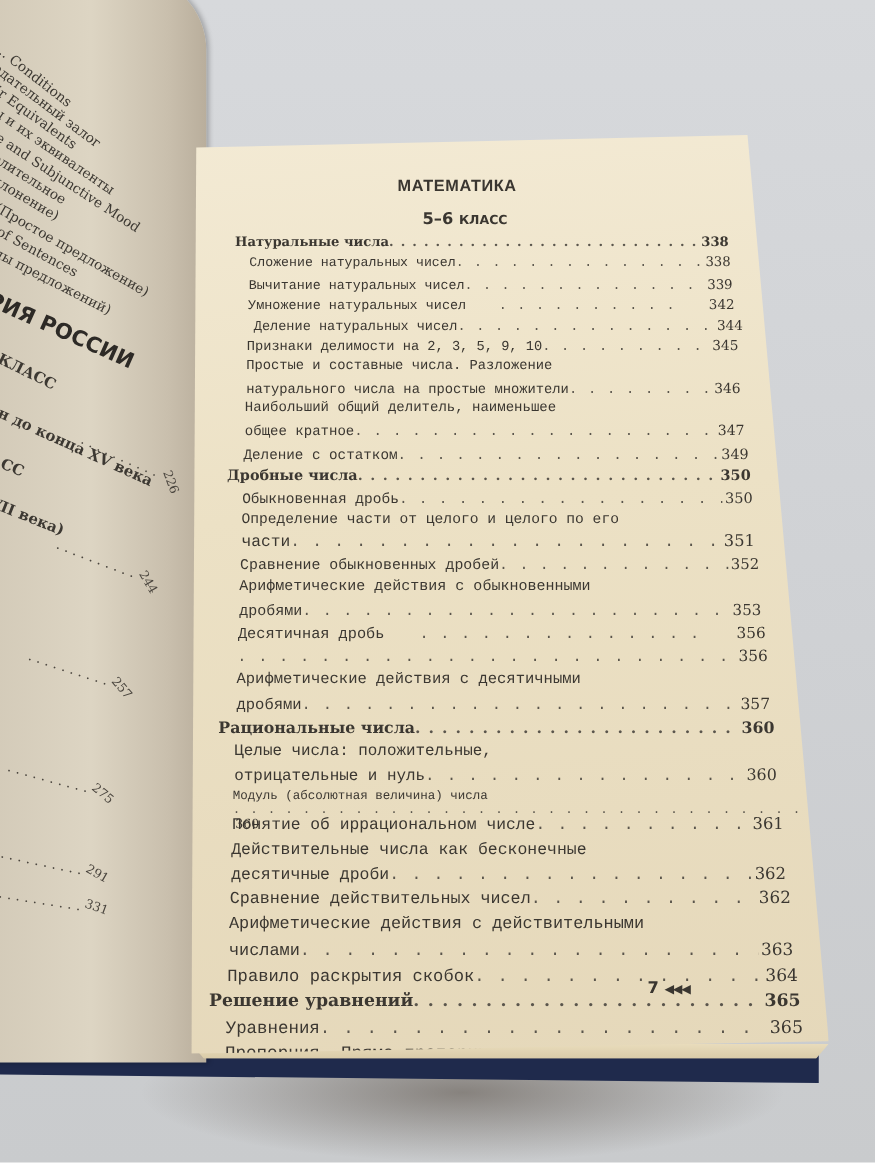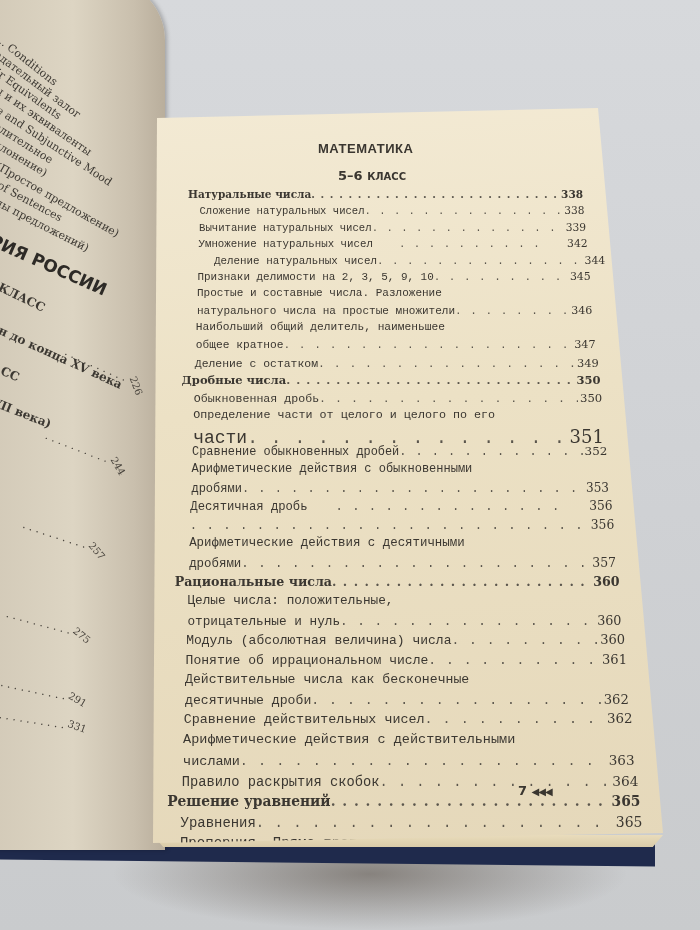--- a/index.html
+++ b/index.html
@@ -128,21 +128,21 @@
       <div class="toc-row" style="left: 45.9906px; width: 387.094px; top: 112.526px; font-size: 10.6795px;">
         <span class="t">Вычитание натуральных чисел</span>
         <span class="dots"></span>
         <span class="p">339</span>
       </div>
       <div class="toc-row" style="left: 45.48px; width: 389.164px; top: 128.978px; font-size: 10.7702px; gap: 26px;">
         <span class="t">Умножение натуральных чисел</span>
         <span class="dots"></span>
         <span class="p">342</span>
       </div>
-      <div class="toc-row" style="left: 61px; width: 391.251px; top: 145.558px; font-size: 10.8617px;">
+      <div class="toc-row" style="left: 50px; width: 391.251px; top: 145.558px; font-size: 10.8617px;">
         <span class="t">Деление натуральных чисел</span>
         <span class="dots"></span>
         <span class="p">344</span>
       </div>
       <div class="toc-row" style="left: 44.4469px; width: 393.354px; top: 162.267px; font-size: 10.9539px;">
         <span class="t">Признаки делимости на 2, 3, 5, 9, 10</span>
         <span class="dots"></span>
         <span class="p">345</span>
       </div>
       <div class="cont" style="left: 43.9243px; top: 179.105px; font-size: 11.0468px;">Простые и составные числа. Разложение</div>
@@ -166,21 +166,21 @@
         <span class="t">Дробные числа</span>
         <span class="dots"></span>
         <span class="p">350</span>
       </div>
       <div class="toc-row" style="left: 40.7111px; width: 408.505px; top: 282.642px; font-size: 11.618px;">
         <span class="t">Обыкновенная дробь</span>
         <span class="dots"></span>
         <span class="p">350</span>
       </div>
       <div class="cont" style="left: 40.1595px; top: 300.415px; font-size: 11.7161px;">Определение части от целого и целого по его</div>
-      <div class="toc-row" style="left: 40.1595px; width: 410.742px; top: 318.325px; font-size: 18px;">
+      <div class="toc-row" style="left: 40.1595px; width: 410.742px; top: 318.325px; font-size: 13px;">
         <span class="t">части</span>
         <span class="dots"></span>
         <span class="p">351</span>
       </div>
       <div class="toc-row" style="left: 39.0479px; width: 415.25px; top: 336.235px; font-size: 11.9137px;">
         <span class="t">Сравнение обыкновенных дробей</span>
         <span class="dots"></span>
         <span class="p">352</span>
       </div>
       <div class="cont" style="left: 38.4834px; top: 354.423px; font-size: 12.0141px;">Арифметические действия с обыкновенными</div>
@@ -208,21 +208,21 @@
         <span class="t">Рациональные числа</span>
         <span class="dots"></span>
         <span class="p">360</span>
       </div>
       <div class="cont" style="left: 34.4169px; top: 485.456px; font-size: 12.737px;">Целые числа: положительные,</div>
       <div class="toc-row" style="left: 34.4169px; width: 434.032px; top: 504.802px; font-size: 12.737px;">
         <span class="t">отрицательные и нуль</span>
         <span class="dots"></span>
         <span class="p">360</span>
       </div>
-      <div class="toc-row" style="left: 33.2161px; width: 438.901px; top: 524.148px; font-size: 13px;">
+      <div class="toc-row" style="left: 33.2161px; width: 438.901px; top: 524.148px; font-size: 10px; flex-direction: column;">
         <span class="t">Модуль (абсолютная величина) числа</span>
         <span class="dots"></span>
         <span class="p">360</span>
       </div>
       <div class="toc-row" style="left: 32.6064px; width: 441.374px; top: 543.794px; font-size: 13.0589px;">
         <span class="t">Понятие об иррациональном числе</span>
         <span class="dots"></span>
         <span class="p">361</span>
       </div>
       <div class="cont" style="left: 31.992px; top: 563.592px; font-size: 13.1681px;">Действительные числа как бесконечные</div>

